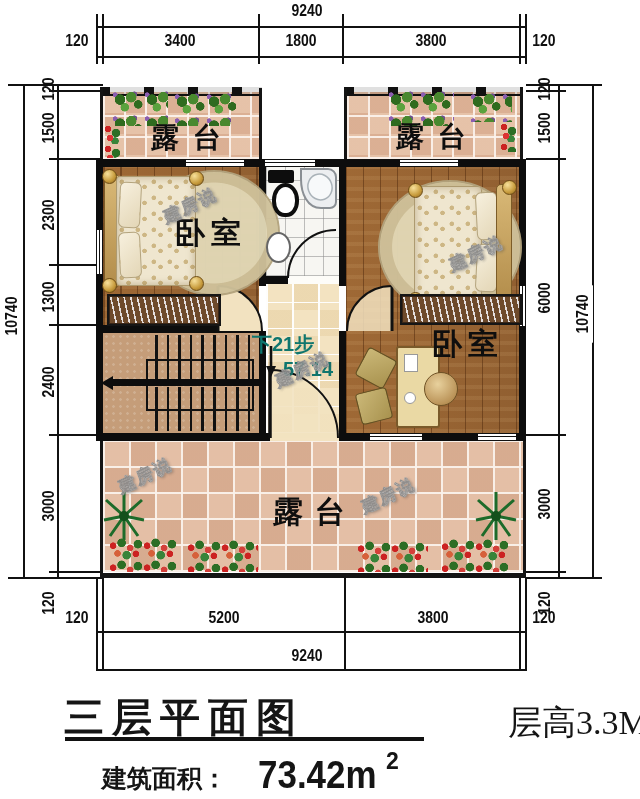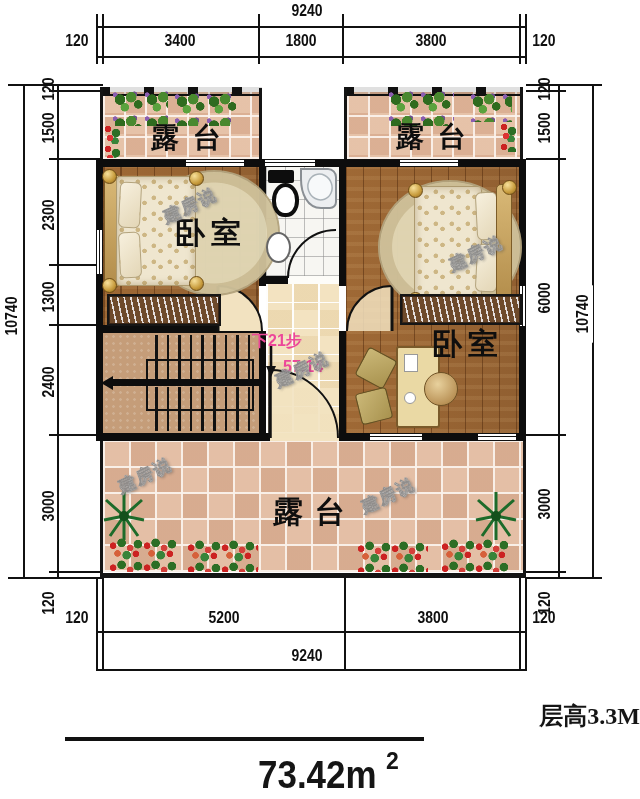--- a/index.html
+++ b/index.html
@@ -79,21 +79,21 @@
      background-size:20px 20px;}
   .flowerbed{position:absolute;background-image:
      radial-gradient(circle at 15% 35%,#c22 0 3px,transparent 3.6px),
      radial-gradient(circle at 40% 22%,#2c6e25 0 4px,transparent 4.6px),
      radial-gradient(circle at 65% 45%,#d4403a 0 3px,transparent 3.6px),
      radial-gradient(circle at 88% 28%,#2c6e25 0 4px,transparent 4.6px),
      radial-gradient(circle at 28% 70%,#d6603a 0 3px,transparent 3.6px),
      radial-gradient(circle at 55% 78%,#39843a 0 4px,transparent 4.6px),
      radial-gradient(circle at 82% 72%,#c22 0 3px,transparent 3.6px);
      background-size:34px 22px;}
-  .stxt{position:absolute;font-weight:700;color:#ec4899;font-size:16px;white-space:nowrap;}
+  .stxt{position:absolute;font-weight:700;color:#0f766e;font-size:20px;white-space:nowrap;}
   .title-serif{font-family:"Liberation Serif",serif;color:#151515;position:absolute;white-space:nowrap;}
 </style>
 </head>
 <body>
 
 <div id="canvas">
 
   <div class="dl cx" style="left:247px;top:1px;width:120px;">9240</div>
   <div class="ln" style="left:97px;top:26px;width:429px;height:2px;"></div>
   <div class="ln" style="left:97px;top:56px;width:429px;height:2px;"></div>
@@ -292,18 +292,20 @@
   <div class="roomlabel" style="left:166px;top:213px;width:90px;font-size:30px;letter-spacing:6px;">卧室</div>
   <div class="roomlabel" style="left:423px;top:324px;width:90px;font-size:30px;letter-spacing:6px;">卧室</div>
   <div class="roomlabel" style="left:270px;top:492px;width:90px;font-size:30px;letter-spacing:12px;">露台</div>
 
   <div class="wm" style="left:138px;top:194px;width:104px;">建房说</div>
   <div class="wm" style="left:424px;top:242px;width:104px;">建房说</div>
   <div class="wm" style="left:250px;top:358px;width:104px;">建房说</div>
   <div class="wm" style="left:93px;top:464px;width:104px;">建房说</div>
   <div class="wm" style="left:336px;top:484px;width:104px;">建房说</div>
 
+  <div class="title-serif" style="left:64px;top:690px;font-size:40px;font-weight:700;letter-spacing:8px;">三层平面图</div>
   <div class="ln" style="left:65px;top:737px;width:359px;height:3.5px;"></div>
-  <div class="title-serif" style="left:508px;top:700px;width:132px;font-size:24px;font-weight:700;text-align:right;">层高3.3M</div>
+  <div class="title-serif" style="left:508px;top:700px;width:132px;font-size:34px;font-weight:400;text-align:right;">层高3.3M</div>
+  <div class="abs" style="left:102px;top:762px;font-size:25px;font-weight:700;color:#151515;white-space:nowrap;">建筑面积：</div>
   <div class="abs" style="left:258px;top:754px;font-size:38px;font-weight:700;color:#151515;transform:scaleX(.92);transform-origin:left;white-space:nowrap;">73.42m</div>
   <div class="abs" style="left:386px;top:748px;font-size:23px;font-weight:700;color:#151515;">2</div>
 
 </div>
 
 </body></html>

